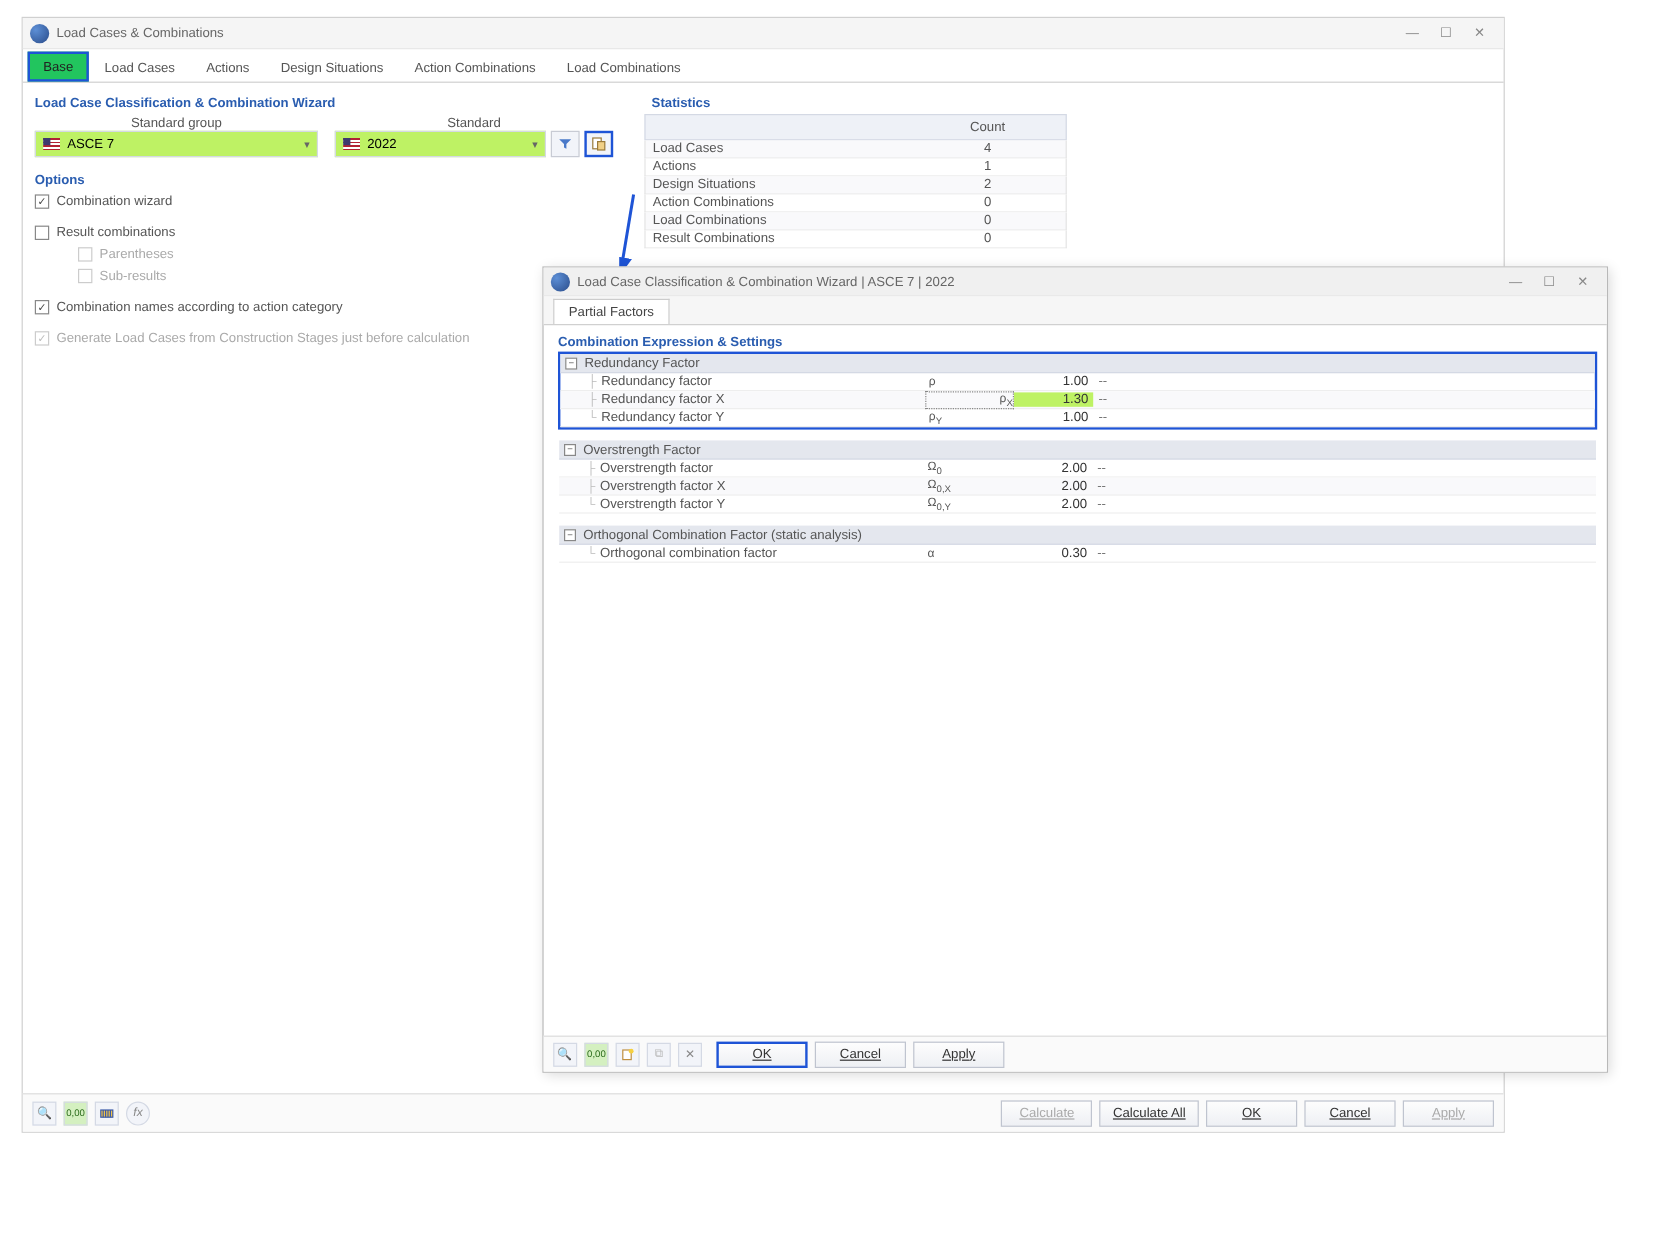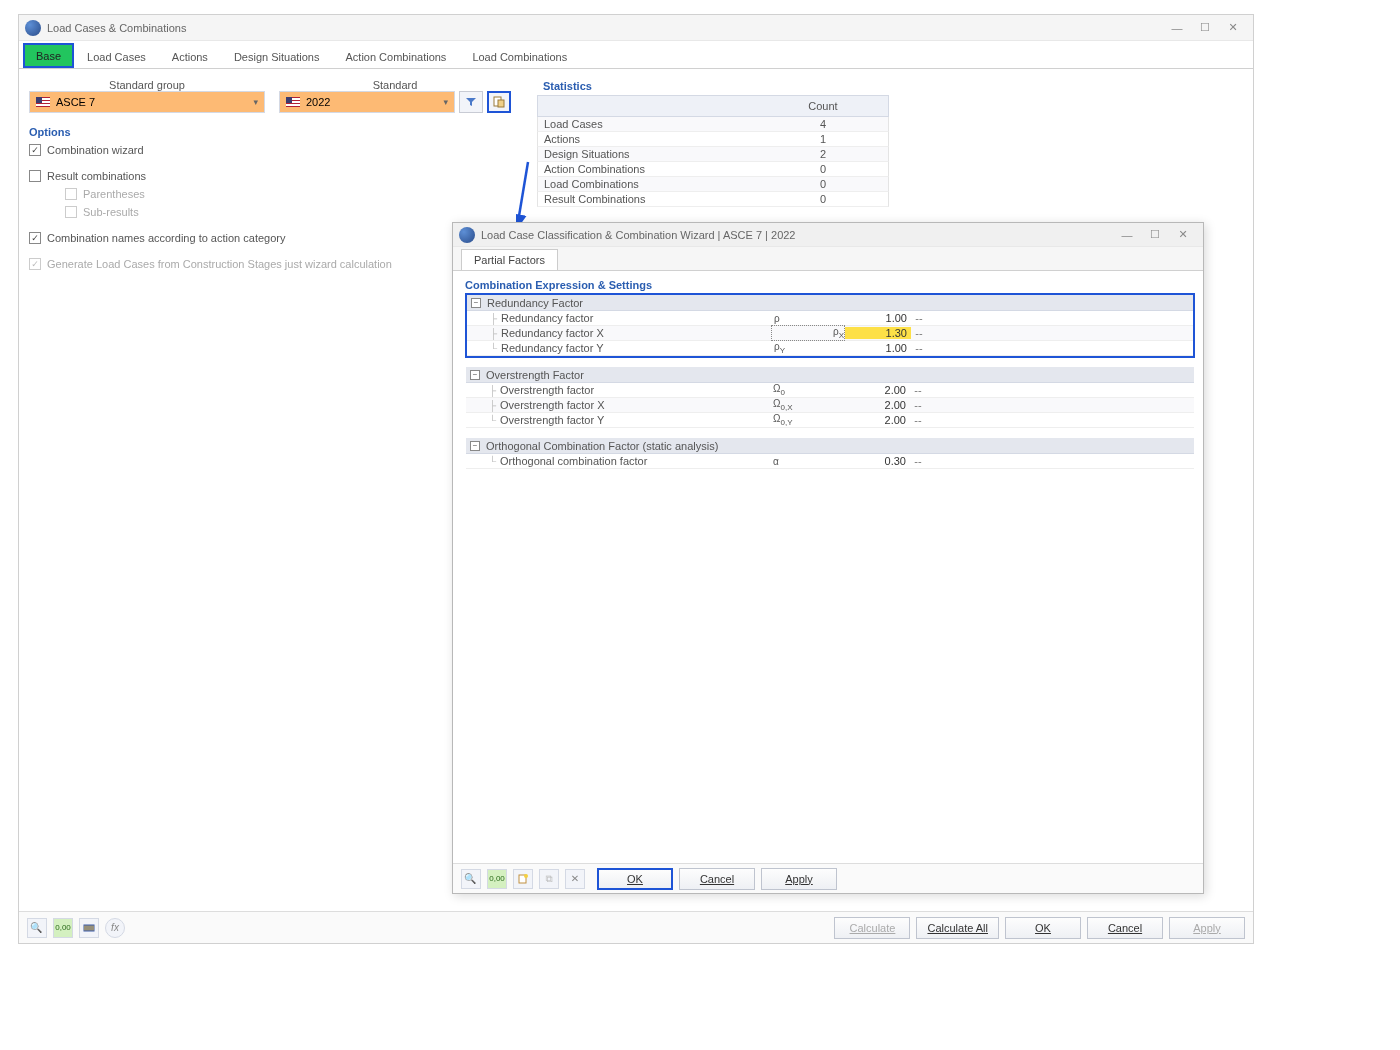--- a/index.html
+++ b/index.html
@@ -25,21 +25,21 @@
 .check-row { display: flex; align-items: center; padding: 3px 0; color: #444; }
 .check-row.disabled { color: #aaa; }
 .cbx { width: 12px; height: 12px; border: 1px solid #888; margin-right: 6px; display: inline-flex; align-items: center; justify-content: center; font-size: 9px; color: #444; background:#fff;}
 .cbx.checked::after { content: "✓"; }
 .cbx.disabled { border-color: #ccc; color: #bbb; }
 
 .label { color: #555; font-size: 11px; }
 
 .field-row { display: flex; gap: 14px; margin-top: 2px; }
 .field-col { display: flex; flex-direction: column; align-items: center; }
-.dropdown { width: 236px; height: 22px; background: #fdba74; border: 1px solid #d4d9e4; display: flex; align-items: center; padding: 0 6px; cursor: pointer; position: relative;}
+.dropdown { width: 236px; height: 22px; background: #bef264; border: 1px solid #d4d9e4; display: flex; align-items: center; padding: 0 6px; cursor: pointer; position: relative;}
 .dropdown.narrow { width: 176px; }
 .flag { width: 14px; height: 10px; background: linear-gradient(#b22234 0 15%, #fff 15% 30%, #b22234 30% 45%, #fff 45% 60%, #b22234 60% 75%, #fff 75% 90%, #b22234 90% 100%); margin-right: 6px; position: relative;}
 .flag::before{content:"";position:absolute;left:0;top:0;width:6px;height:6px;background:#3c3b6e;}
 .dropdown .chev { margin-left: auto; color: #666; font-size: 9px;}
 
 .icon-btn { width: 24px; height: 22px; border: 1px solid #c8cbd4; background: #f2f4f9; display: flex; align-items: center; justify-content: center; cursor: pointer; font-size: 11px; color: #444;}
 .icon-btn.hl { border: 2px solid #1e54d6; }
 
 .sub-indent { margin-left: 36px; }
 
@@ -58,39 +58,39 @@
 .btn { min-width: 76px; height: 22px; border: 1px solid #bfc4cf; background: linear-gradient(#fdfdfd,#eef0f4); display: flex; align-items: center; justify-content: center; cursor: pointer; padding: 0 10px; color: #333; text-decoration: underline;}
 .btn.disabled { color: #aaa; }
 
 .small-icon { width: 20px; height: 20px; border: 1px solid #d4d9e4; background: #f2f4f9; display: flex; align-items: center; justify-content: center; font-size: 10px; cursor:pointer;}
 
 
 .arrow { position: absolute; left: 516px; top: 160px; width: 30px; height: 70px; pointer-events: none; }
 .arrow svg { width: 100%; height: 100%; }
 
 
-.dialog { position: absolute; left: 452px; top: 222px; width: 752px; height: 672px; border: 1px solid #b8b8b8; background: #fff; box-shadow: 2px 2px 10px rgba(0,0,0,0.15);}
+.dialog { position: absolute; left: 452px; top: 222px; width: 888px; height: 672px; border: 1px solid #b8b8b8; background: #fff; box-shadow: 2px 2px 10px rgba(0,0,0,0.15);}
 .dialog .titlebar { background: #f0f0f0; height: 24px; }
 .dialog-tabs { display: flex; border-bottom: 1px solid #d0d0d0; padding: 4px 4px 0 8px; height: 24px; align-items: flex-end; background:#f6f6f6;}
 .dialog-tab { padding: 4px 12px; border: 1px solid #ccc; border-bottom: none; background: #fff; color: #444; font-size: 11px;}
 .dialog-body { padding: 6px 8px 0 12px; }
 .expr-header { color: #2a5db0; font-weight: 600; font-size: 11px; padding: 2px 0; }
 
 .group-box { border: 1px solid transparent; }
 .group-box.hl { border: 2px solid #1e54d6; }
 .group-title { background: #e4e7ee; height: 16px; display: flex; align-items: center; font-size: 11px; color: #555; padding-left: 4px; border-bottom:1px solid #d4d9e4;}
 .group-title .toggle { width: 10px; height: 10px; border: 1px solid #888; display: inline-flex; align-items: center; justify-content: center; font-size: 8px; margin-right: 6px; background:#fff;}
 .param-row { display: flex; height: 15px; align-items: center; font-size: 11px; border-bottom: 1px solid #eee;}
 .param-row:nth-child(odd){background:#f9f9fb;}
 .param-row .tree-indent { width: 34px; display:flex; justify-content:flex-end; padding-right:4px; color:#bbb; font-size:10px;}
 .param-row .pname { width: 270px; color: #555; }
 .param-row .psym { width: 74px; color: #555; font-size: 10px; padding-left:3px;}
 .param-row .psym.boxed { border: 1px dotted #888; text-align: right; }
 .param-row .pval { width: 66px; text-align: right; padding-right: 4px; color: #333; }
-.param-row .pval.hl { background: #fde047; }
+.param-row .pval.hl { background: #bef264; }
 .param-row .punit { width: 16px; text-align: center; color: #777; }
 
 .dialog-bottom { position: absolute; left: 0; right: 0; bottom: 0; height: 30px; border-top: 1px solid #ddd; display: flex; align-items: center; padding: 0 8px; gap: 6px; background:#fafafa;}
 .btn.primary { border: 2px solid #1e54d6; }
 
 sub{font-size:8px;}
 </style>
 </head>
 <body>
 
@@ -108,20 +108,21 @@
     <div class="tab selected">Base</div>
     <div class="tab">Load Cases</div>
     <div class="tab">Actions</div>
     <div class="tab">Design Situations</div>
     <div class="tab">Action Combinations</div>
     <div class="tab">Load Combinations</div>
   </div>
 
   <div class="content-row">
     <div class="left-panel">
+      <div class="section-header">Load Case Classification &amp; Combination Wizard</div>
       <div class="field-row">
         <div class="field-col">
           <span class="label">Standard group</span>
           <div class="dropdown">
             <span class="flag"></span>
             <span>ASCE 7</span>
             <span class="chev">▾</span>
           </div>
         </div>
         <div class="field-col">
@@ -163,21 +164,21 @@
       <div class="check-row disabled sub-indent">
         <span class="cbx disabled"></span>
         <span>Sub-results</span>
       </div>
       <div class="check-row" style="margin-top:8px;">
         <span class="cbx checked"></span>
         <span class="label">Combination names according to action category</span>
       </div>
       <div class="check-row disabled" style="margin-top:8px;">
         <span class="cbx checked disabled"></span>
-        <span>Generate Load Cases from Construction Stages just wizard calculation</span>
+        <span>Generate Load Cases from Construction Stages just before calculation</span>
       </div>
     </div>
 
     <div class="right-panel">
       <div class="section-header" style="padding-left:6px;">Statistics</div>
       <div class="stats-header">
         <div class="c1"></div>
         <div class="c2">Count</div>
       </div>
       <div id="stats-body">

